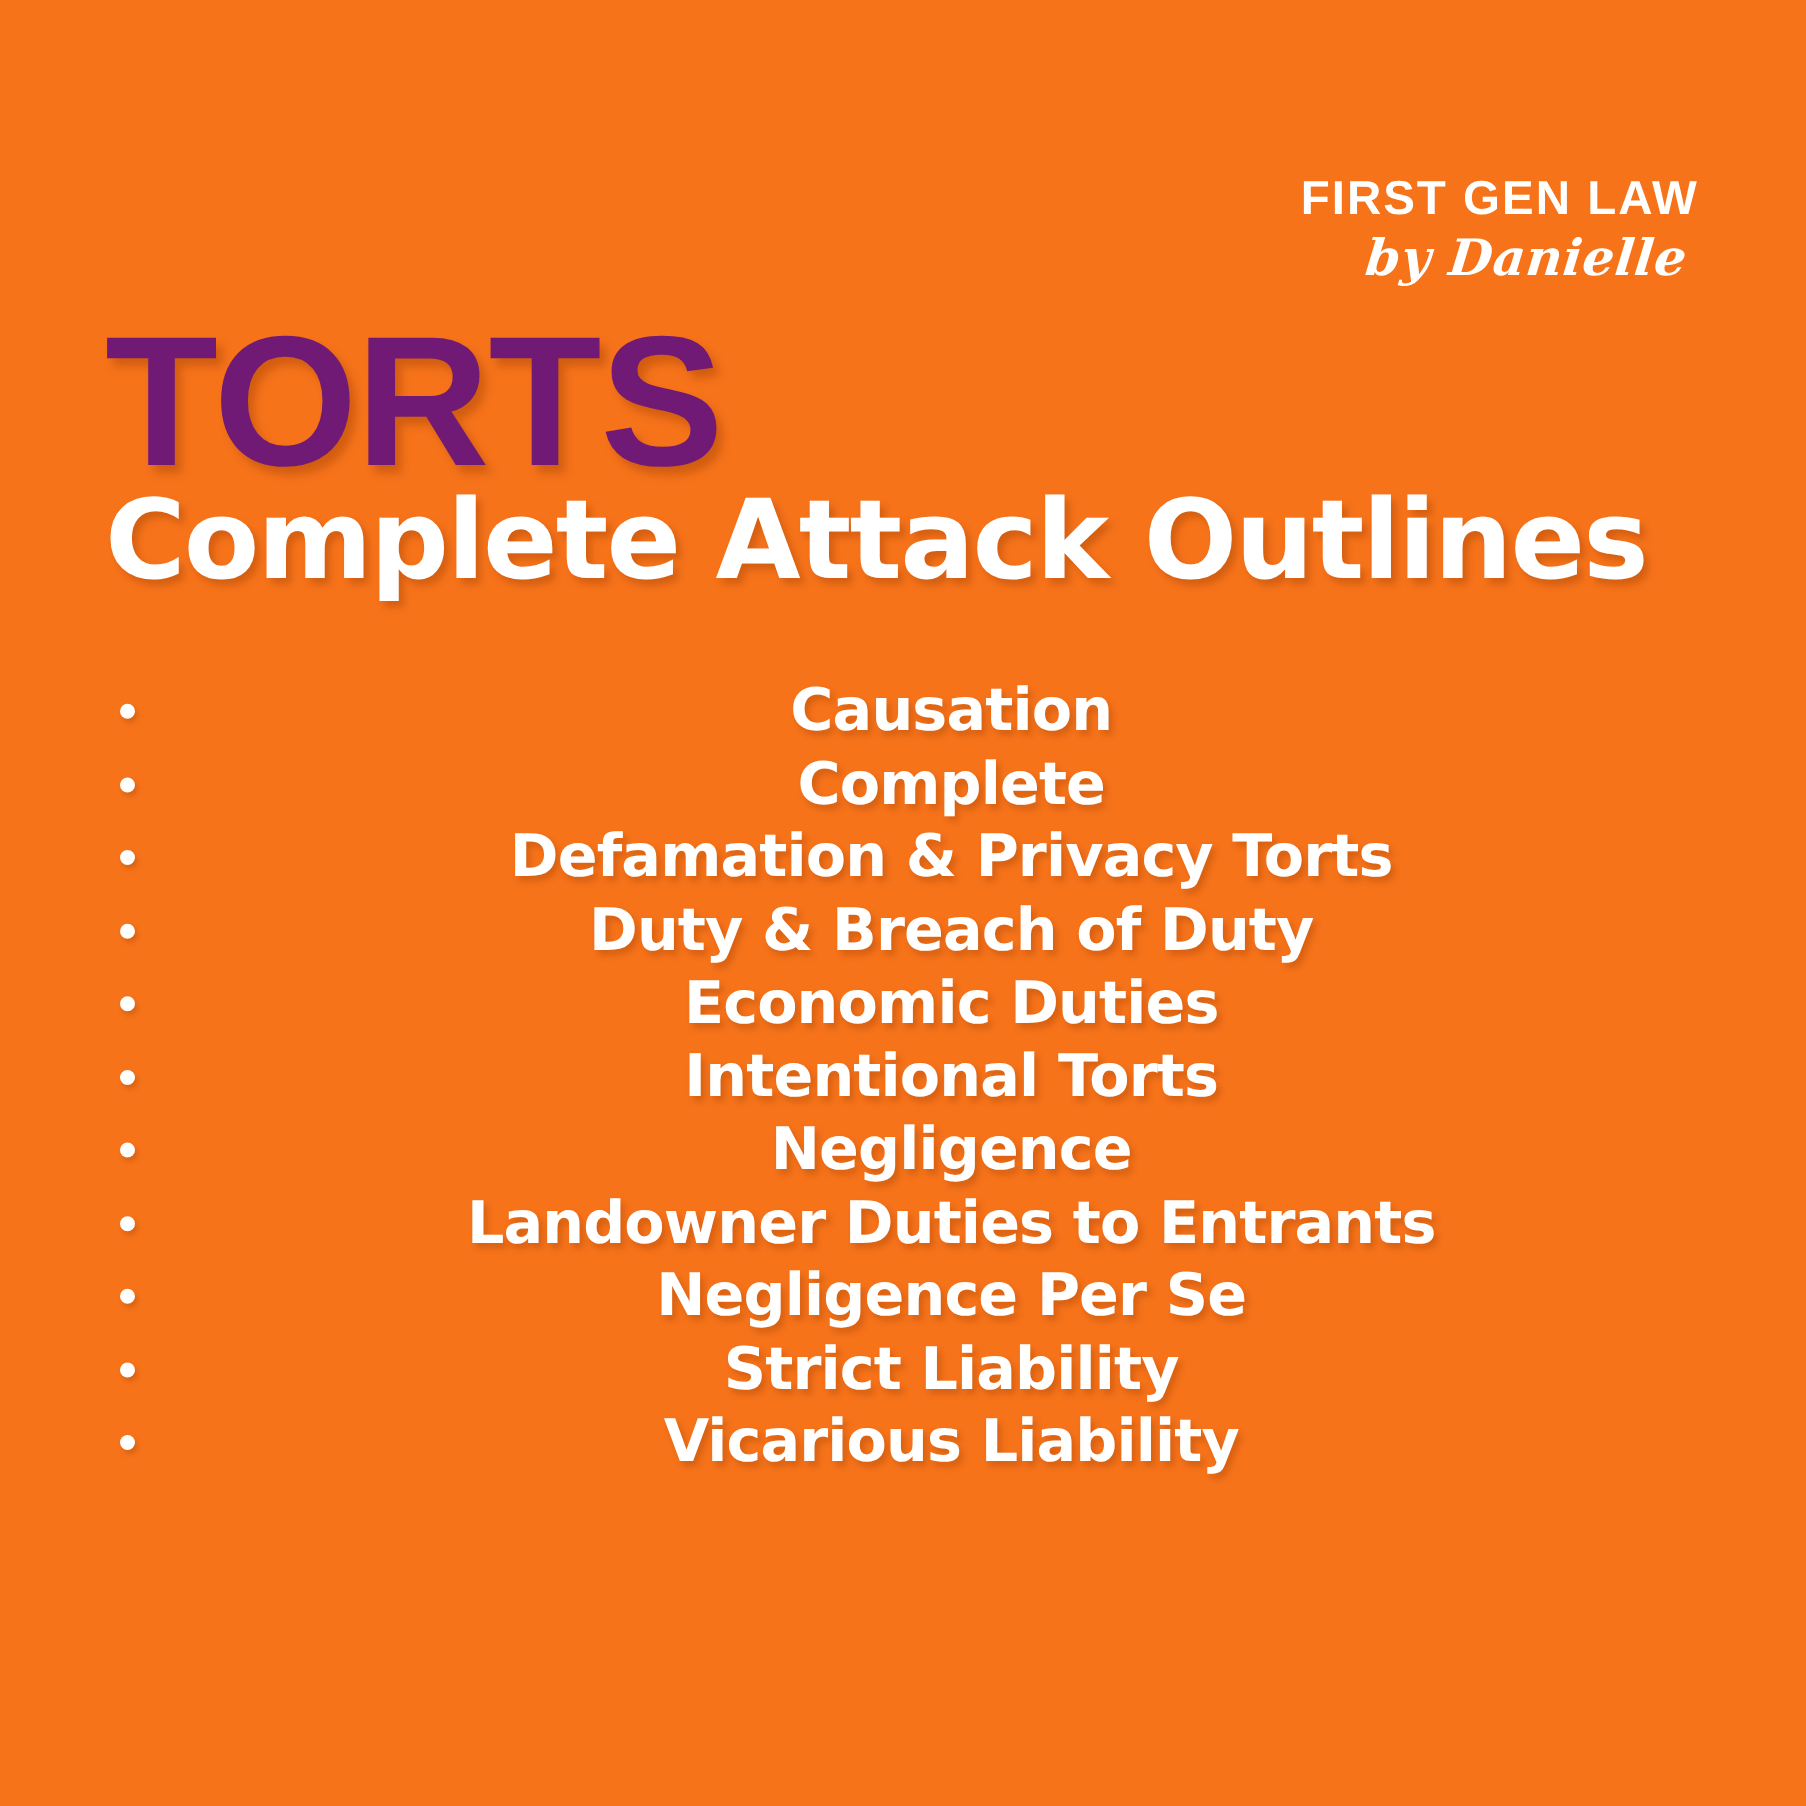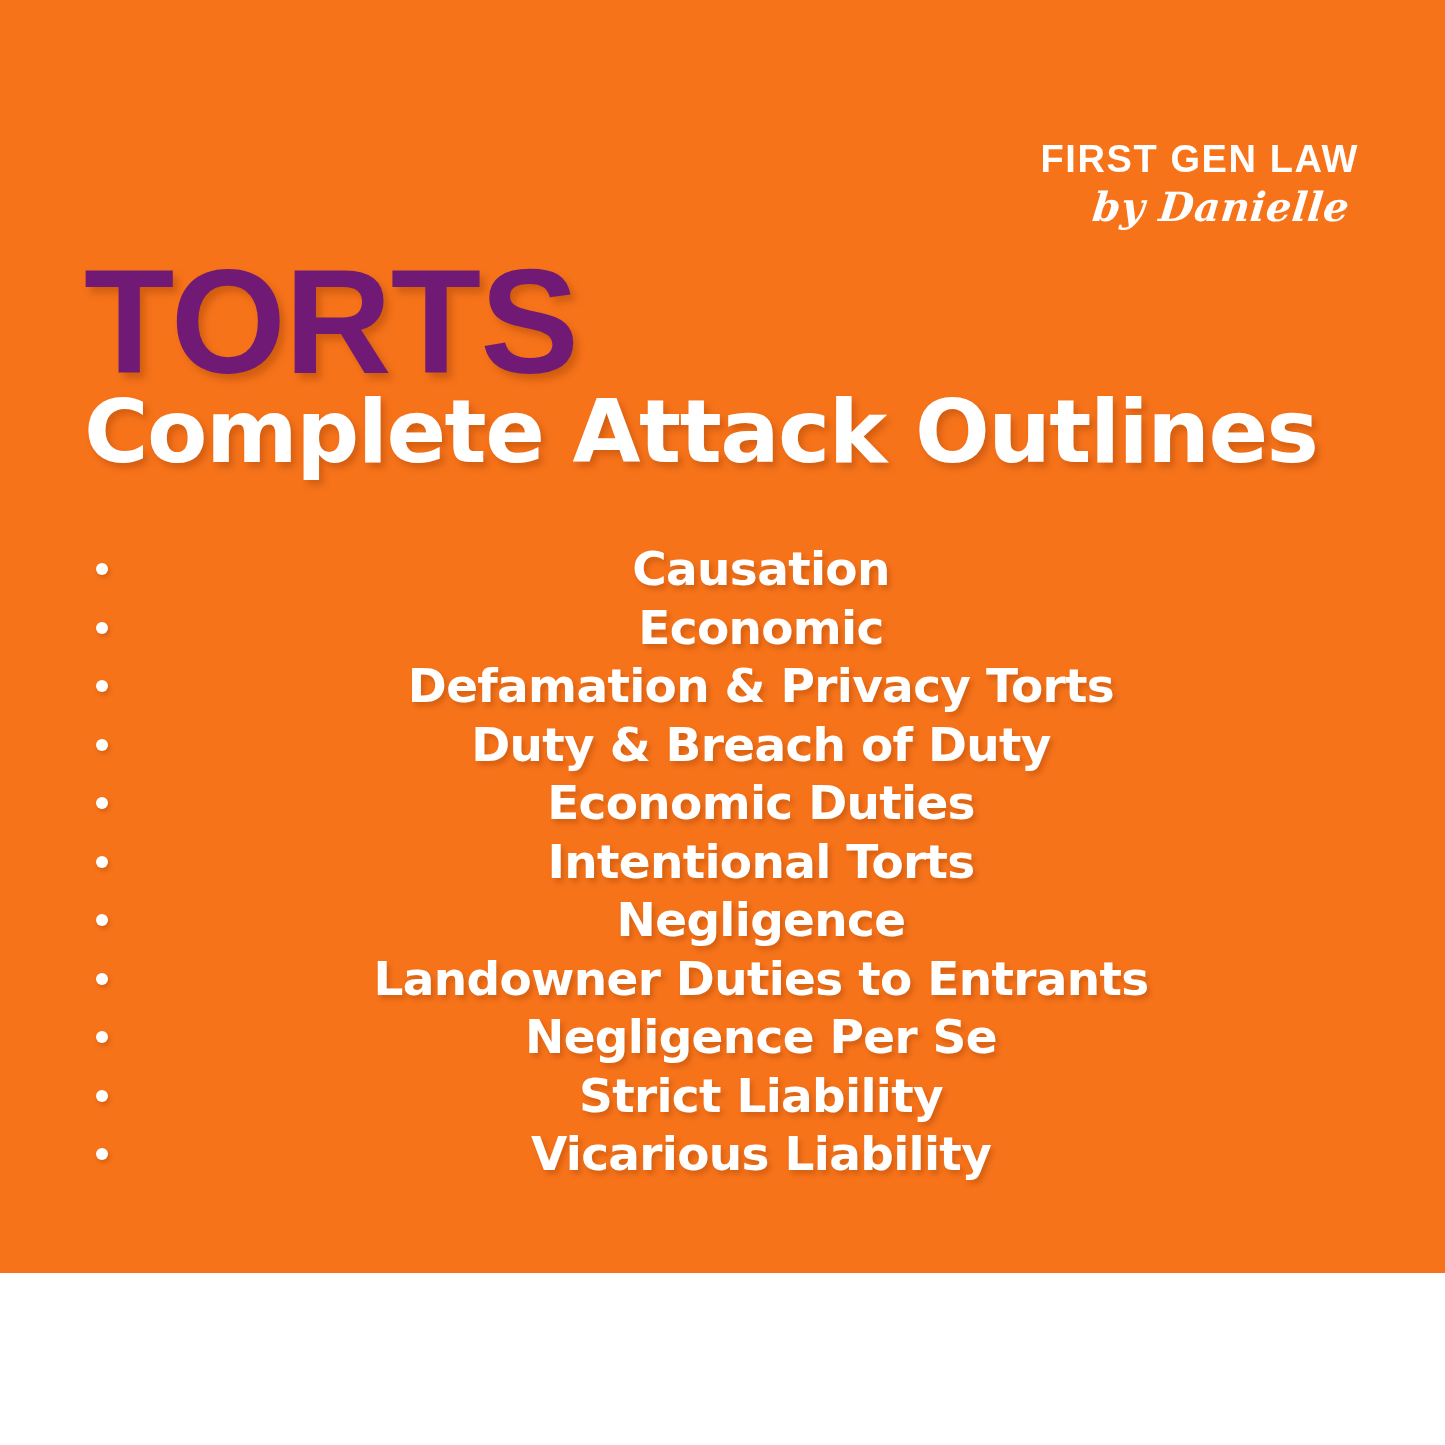--- a/index.html
+++ b/index.html
@@ -9,21 +9,21 @@
   }
 
   body {
     background: #ffffff;
     font-family: "Liberation Sans", sans-serif;
   }
 
   .poster {
     position: relative;
     width: 1445px;
-    height: 1273px;
+    height: 1445px;
     background: #F6731A;
     overflow: hidden;
     box-sizing: border-box;
   }
 
   
   .brand {
     position: absolute;
     top: 140px;
     right: 86px;
@@ -141,21 +141,21 @@
     <span class="title-sub">Complete Attack Outlines</span>
   </div>
 
   <ul class="outline-list">
     <li class="outline-item">
       <span class="bullet-dot"></span>
       <span>Causation</span>
     </li>
     <li class="outline-item">
       <span class="bullet-dot"></span>
-      <span>Economic</span>
+      <span>Complete</span>
     </li>
     <li class="outline-item">
       <span class="bullet-dot"></span>
       <span>Defamation &amp; Privacy Torts</span>
     </li>
     <li class="outline-item">
       <span class="bullet-dot"></span>
       <span>Duty &amp; Breach of Duty</span>
     </li>
     <li class="outline-item">

